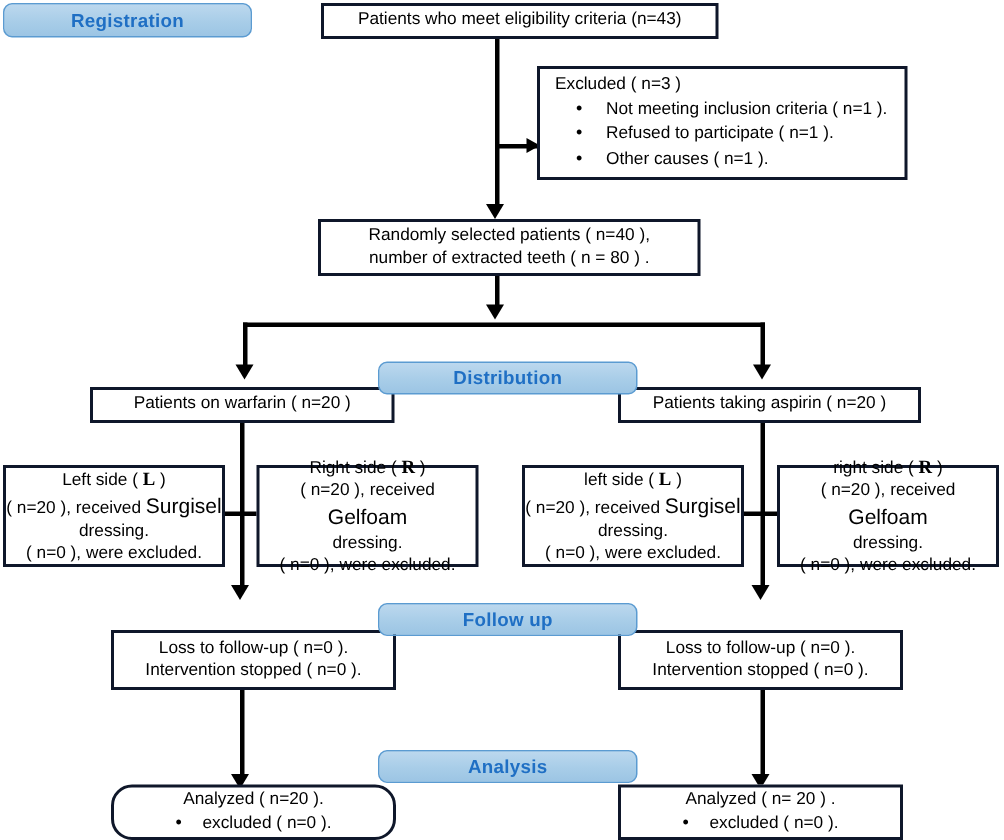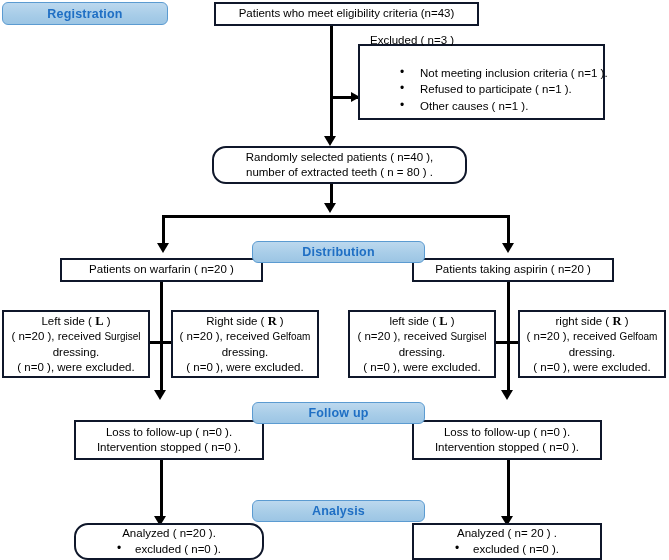--- a/index.html
+++ b/index.html
@@ -47,24 +47,24 @@
     display: flex;
     flex-direction: column;
     justify-content: center;
     z-index: 4;
   }
   .flow-box.center { align-items: center; text-align: center; }
   .flow-box.left   { align-items: flex-start; text-align: left; padding-left: 8px; }
   .flow-box .ln { display: block; width: 100%; }
 
   .bold-letter { font-family: "Liberation Serif", serif; font-weight: bold; font-size: 12.5px; }
-  .small-brand { font-size: 10px; }
-
-  
-  .bullet-list { margin: 16px; padding: 0; list-style: none; width: 100%; }
+  .small-brand { font-size: 14px; }
+
+  
+  .bullet-list { margin: 0; padding: 0; list-style: none; width: 100%; }
   .bullet-list li {
     position: relative;
     padding-left: 34px;
     line-height: 1.45;
   }
   .bullet-list li:before {
     content: "\2022";
     position: absolute;
     left: 14px;
     top: -1px;
@@ -135,21 +135,21 @@
 
   <div class="flow-box left" style="left:358px; top:44px; width:247px; height:76px; padding-left:10px;">
     <span class="ln">Excluded ( n=3 )</span>
     <ul class="bullet-list">
       <li>Not meeting inclusion criteria ( n=1 ).</li>
       <li>Refused to participate ( n=1 ).</li>
       <li>Other causes ( n=1 ).</li>
     </ul>
   </div>
 
-  <div class="flow-box center" style="left:212px; top:146px; width:255px; height:38px;border-radius:14px;">
+  <div class="flow-box center" style="left:212px; top:146px; width:255px; height:38px;">
     <span class="ln">Randomly selected patients ( n=40 ),</span>
     <span class="ln">number of extracted teeth ( n = 80 ) .</span>
   </div>
 
   <div class="vline" style="left:330px; top:184px; height:23px;"></div>
   <div class="arrow-down" style="left:324px; top:203px;"></div>
 
   <div class="hline" style="left:162px; top:215px; width:348px;"></div>
   <div class="vline" style="left:162px; top:215px; height:30px;"></div>
   <div class="vline" style="left:507px; top:215px; height:30px;"></div>

